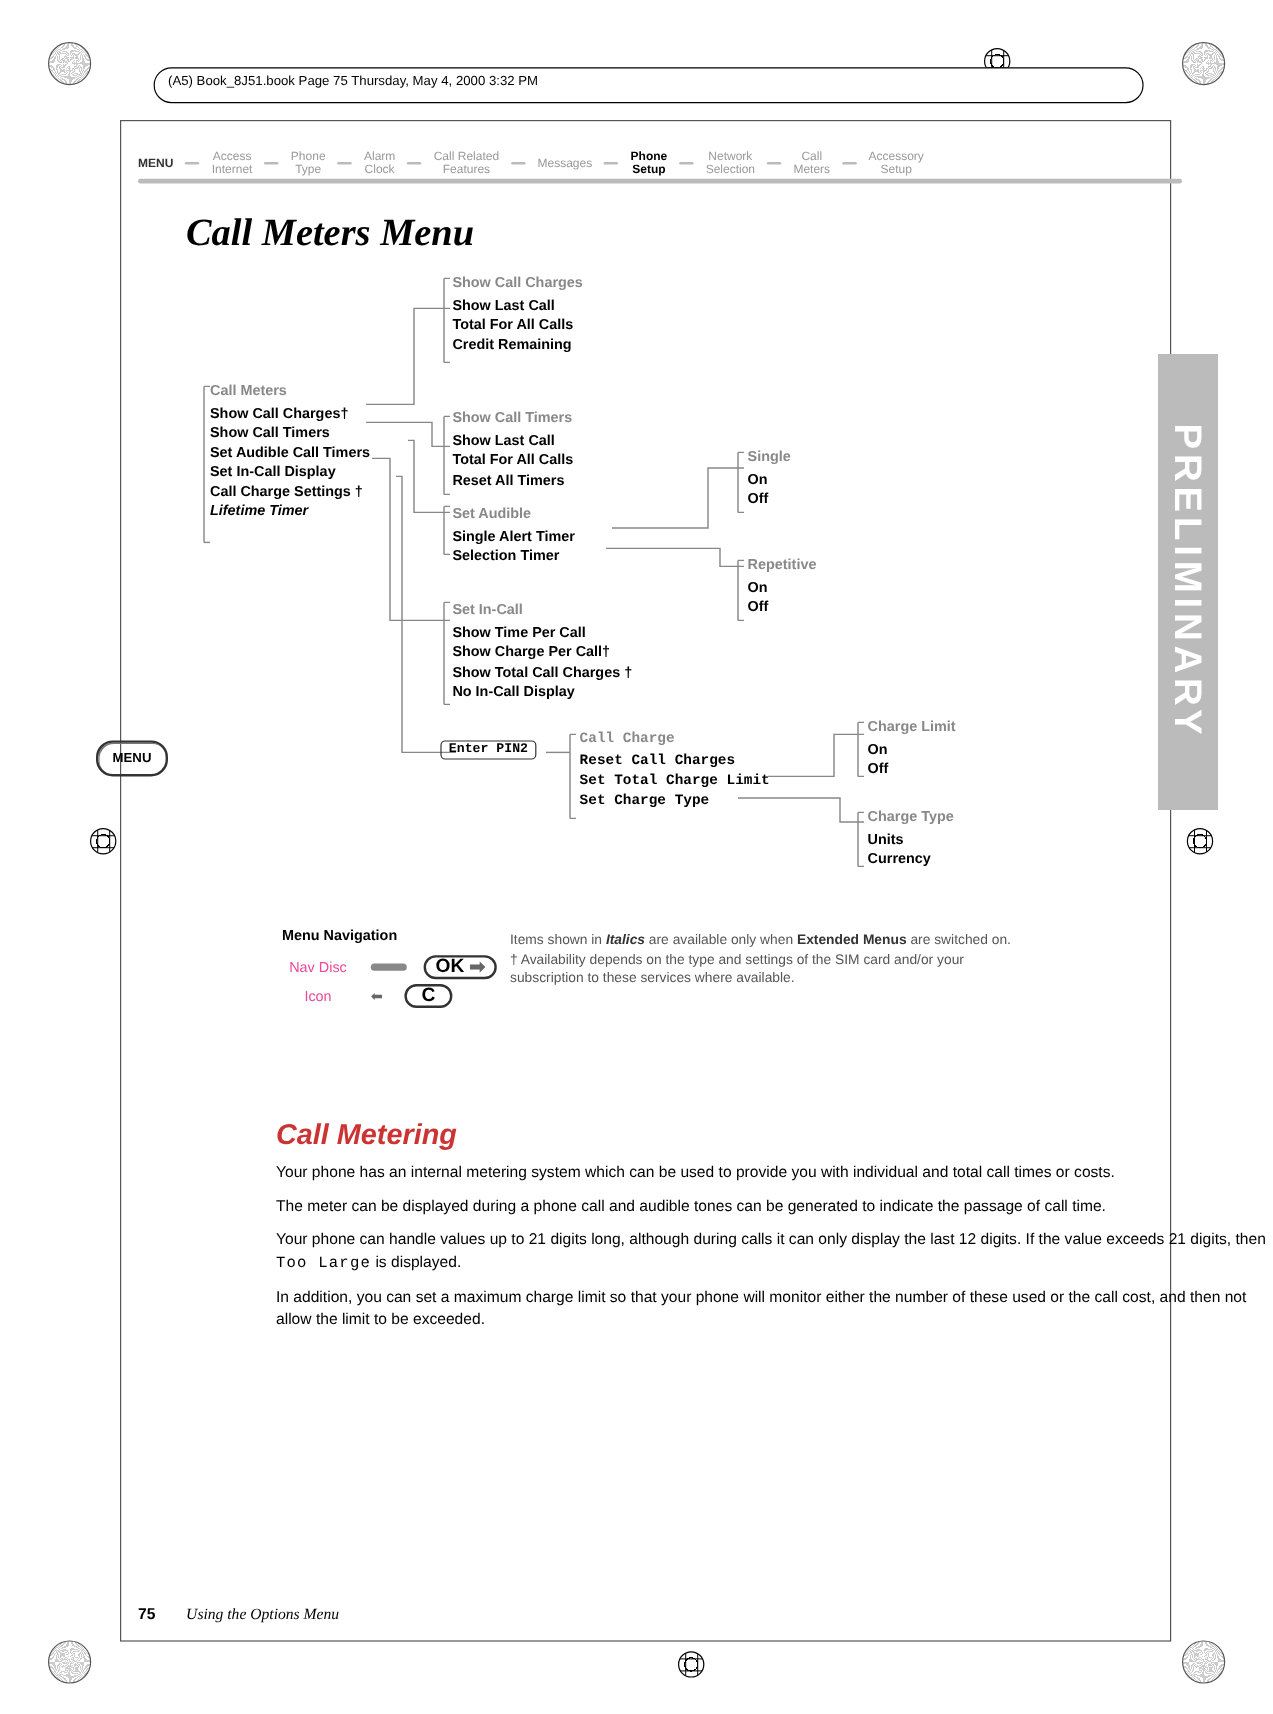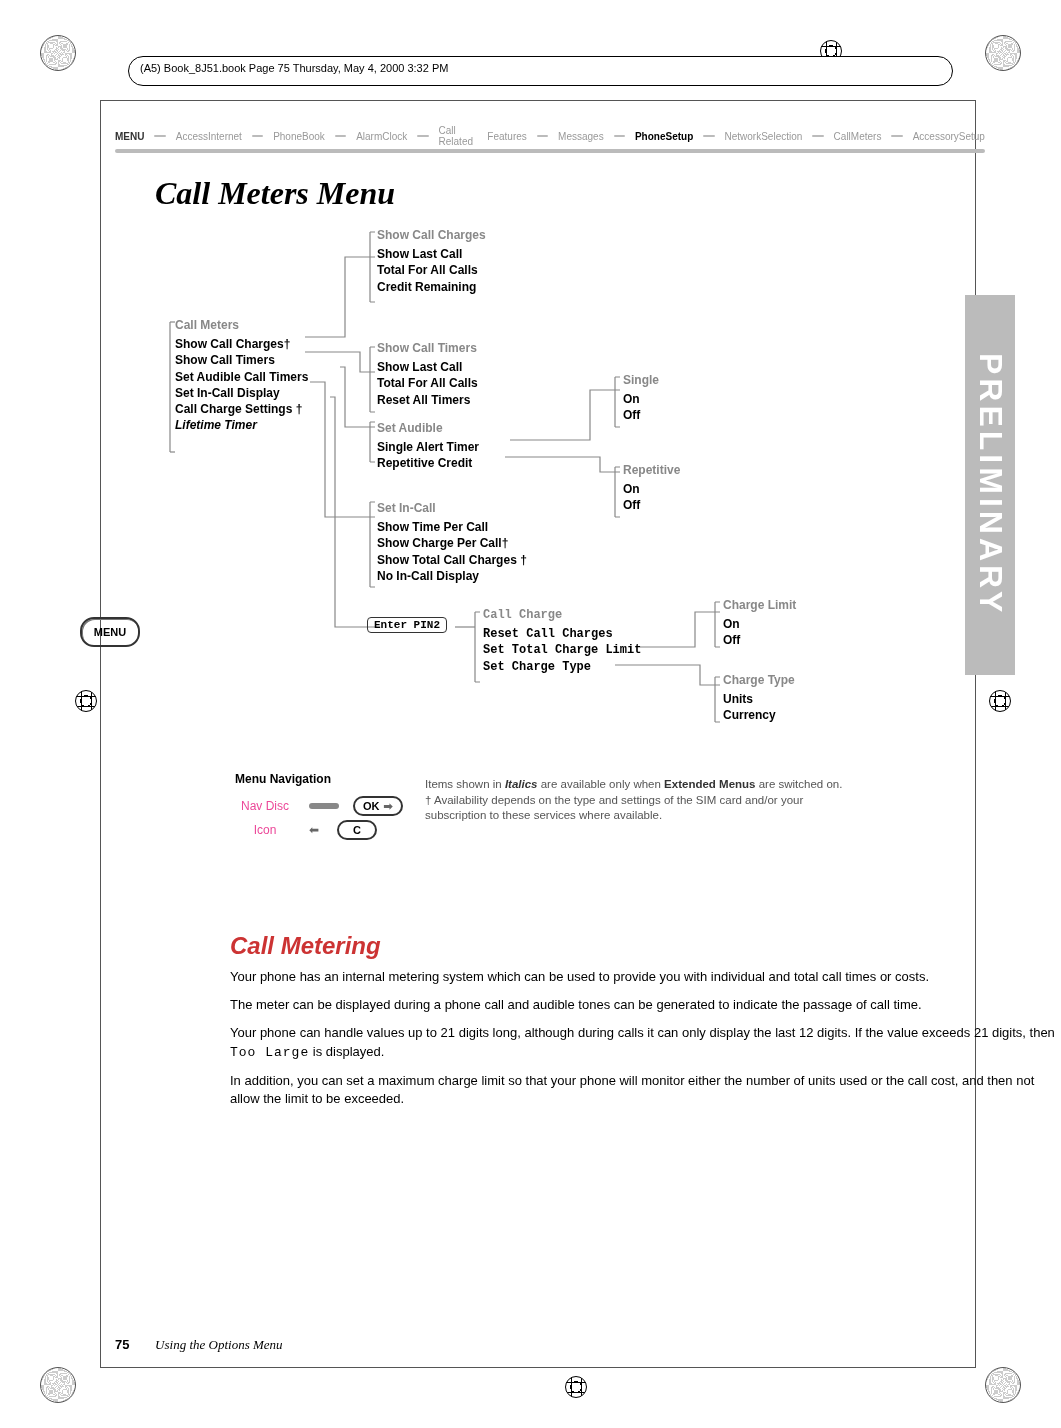--- a/index.html
+++ b/index.html
@@ -53,21 +53,21 @@
   }
   
   .topnav {
     display: flex;
     align-items: center;
     gap: 10px;
     font-size: 10px;
     color: #999;
   }
   .topnav .menu-lbl { font-weight: bold; color: #333; }
-  .topnav .item { display: flex; flex-direction: row; align-items: center; line-height: 1.1; }
+  .topnav .item { display: flex; flex-direction: column; align-items: center; line-height: 1.1; }
   .topnav .dash { width: 12px; height: 2px; background: #bbb; border-radius: 2px; }
   .topnav .bold-item { color: #000; font-weight: bold; }
   .nav-underline { height: 4px; background: #bbb; margin-top: 2px; border-radius: 3px; }
   
   .page-title {
     font-family: "Times New Roman", serif;
     font-weight: bold;
     font-style: italic;
     font-size: 32px;
     margin: 22px 0 10px 40px;
@@ -118,21 +118,21 @@
     font-size: 12px;
   }
   .navsection .hdr { font-weight: bold; margin-bottom: 10px; }
   .nav-row { display: flex; align-items: center; gap: 14px; margin: 4px 0; }
   .nav-row .lbl { color: #ec4899; width: 60px; text-align: center; }
   .nav-row .bar { width: 30px; height: 6px; background: #888; border-radius: 4px; }
   .oval-btn {
     min-width: 40px; height: 20px;
     border: 2px solid #333; border-radius: 12px;
     display: inline-flex; align-items: center; justify-content: center;
-    font-size: 11px; font-weight: bold; padding: 0 8px;
+    font-size: 16px; font-weight: bold; padding: 0 8px;
   }
   .arrow-r::after { content: "➡"; margin-left: 4px; color: #666; }
   .arrow-l::before { content: "⬅"; margin-right: 4px; color: #666; }
   .note-block {
     position: absolute;
     left: 310px;
     top: 555px;
     width: 420px;
     font-size: 11.5px;
     color: #555;
@@ -189,21 +189,21 @@
   <div class="topnav">
     <span class="menu-lbl">MENU</span>
     <span class="dash"></span>
     <span class="item">
         <span>Access</span>
         <span>Internet</span>
       </span>
     <span class="dash"></span>
     <span class="item">
         <span>Phone</span>
-        <span>Book</span>
+        <span>Type</span>
       </span>
     <span class="dash"></span>
     <span class="item">
         <span>Alarm</span>
         <span>Clock</span>
       </span>
     <span class="dash"></span>
     <span class="item">
         <span>Call Related</span>
         <span>Features</span>
@@ -296,21 +296,21 @@
     <div class="grp" style="left:262px; top:118px;">
       <div class="head">Show Call Timers</div>
       <div>Show Last Call</div>
       <div>Total For All Calls</div>
       <div>Reset All Timers</div>
     </div>
 
     <div class="grp" style="left:262px; top:198px;">
       <div class="head">Set Audible</div>
       <div>Single Alert Timer</div>
-      <div>Repetitive Credit</div>
+      <div>Selection Timer</div>
     </div>
 
     <div class="grp" style="left:508px; top:150px;">
       <div class="head">Single</div>
       <div>On</div>
       <div>Off</div>
     </div>
     <div class="grp" style="left:508px; top:240px;">
       <div class="head">Repetitive</div>
       <div>On</div>
@@ -372,21 +372,21 @@
 
   <div class="side-tab">PRELIMINARY</div>
 
   <div class="lower">
     <h2 class="section-head">Call Metering</h2>
     <p class="bodytext">Your phone has an internal metering system which can be used to provide you with individual and total call times or costs.</p>
     <p class="bodytext">The meter can be displayed during a phone call and audible tones can be generated to indicate the passage of call time.</p>
     <p class="bodytext">
       <span>Your phone can handle values up to 21 digits long, although during calls it can only display the last 12 digits. If the value exceeds 21 digits, then </span><span class="mono">Too Large</span><span> is displayed.</span>
     </p>
-    <p class="bodytext">In addition, you can set a maximum charge limit so that your phone will monitor either the number of units used or the call cost, and then not allow the limit to be exceeded.</p>
+    <p class="bodytext">In addition, you can set a maximum charge limit so that your phone will monitor either the number of these used or the call cost, and then not allow the limit to be exceeded.</p>
   </div>
 
 </div>
 
 <div class="pagefoot">
   <span class="pn">75</span>
   <span class="cap">Using the Options Menu</span>
 </div>
 
 </body></html>

